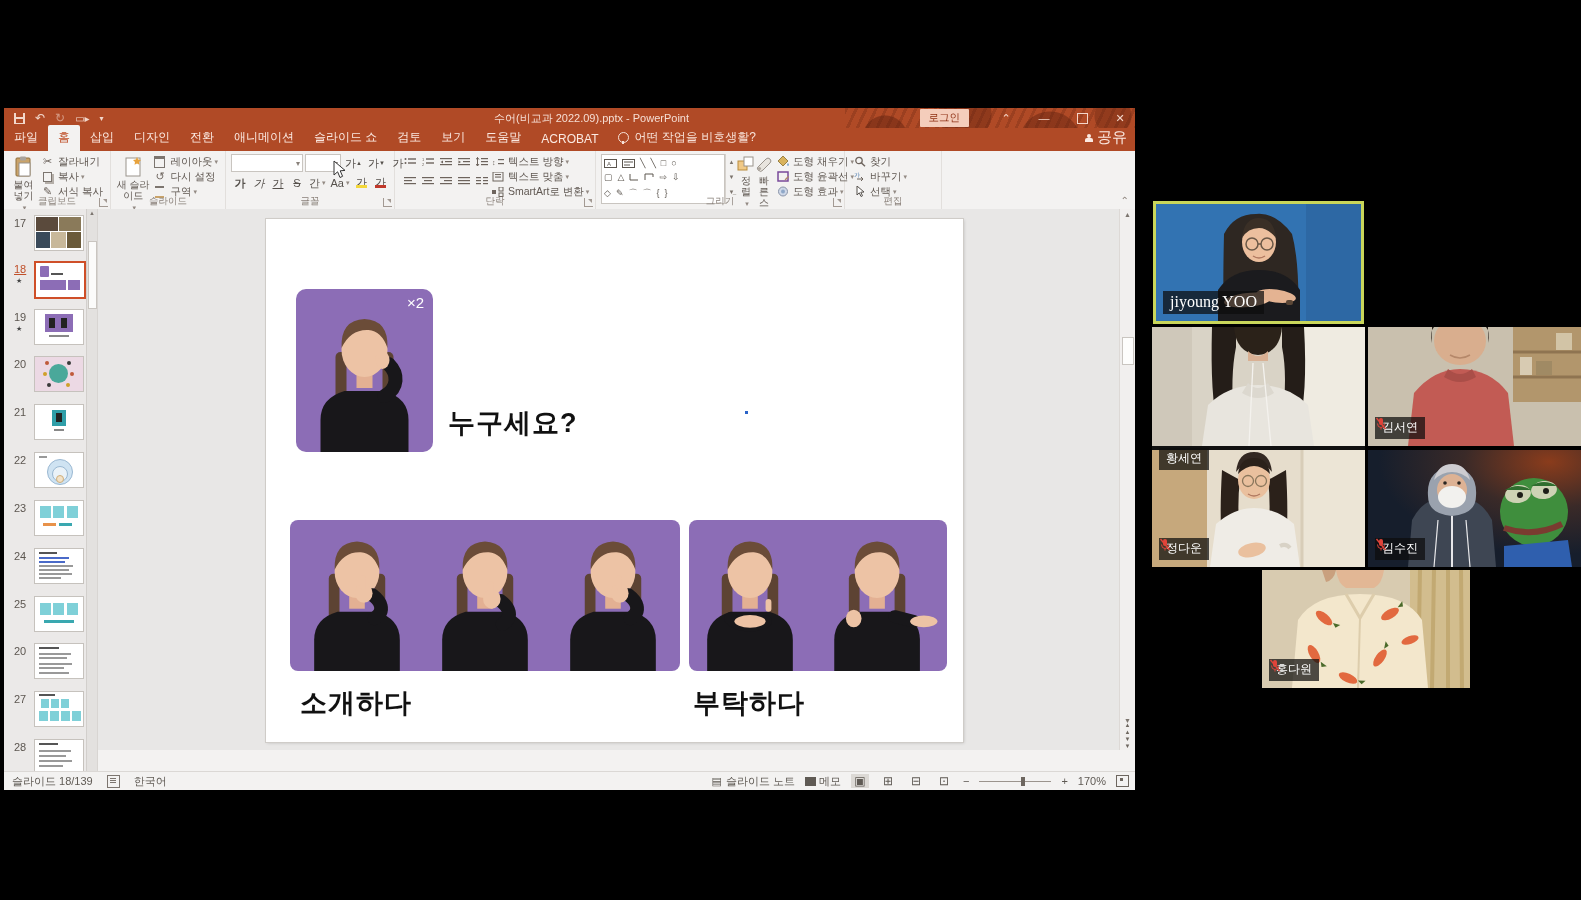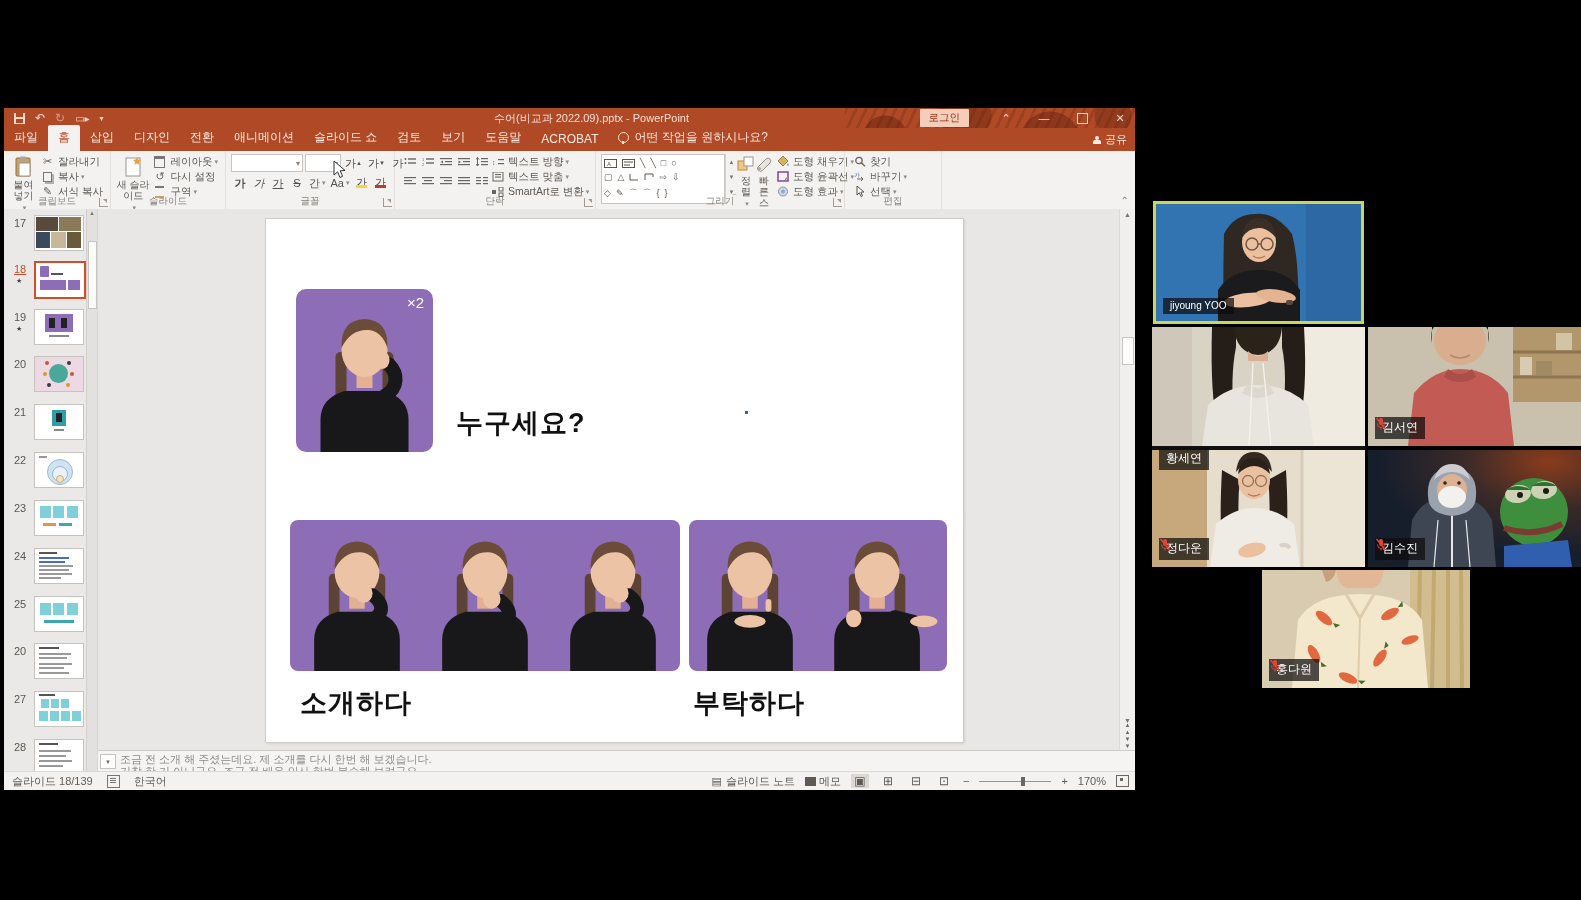--- a/index.html
+++ b/index.html
@@ -28,21 +28,21 @@
   .loginbtn{background:#f4cdbb;color:#8d2f12;font-size:10.5px;padding:2px 9px;border-radius:1px;margin-right:14px;}
   .wbtn{width:30px;height:20px;display:flex;align-items:center;justify-content:center;color:#f4d6c9;font-size:11px;}
   .restore-g{width:9px;height:9px;border:1px solid #f4d6c9;position:relative;}
 
   .tabrow{position:absolute;left:0;top:20px;width:100%;height:23px;background:#b04a26;display:flex;align-items:flex-end;color:#fbe9e1;font-size:12px;}
   .tab{padding:4px 10px 5px;cursor:default;white-space:nowrap;}
   .tab.active{background:#f3f2f1;color:#c0502a;border-radius:2px 2px 0 0;}
   .tellme{display:flex;align-items:center;gap:5px;padding:4px 10px 5px;color:#f8e3d9;}
   .bulb{width:9px;height:9px;border-radius:50%;border:1.5px solid #f8e3d9;position:relative;display:inline-block;}
   .bulb:after{content:"";position:absolute;left:2.2px;top:8px;width:2.5px;height:3px;background:#f8e3d9;}
-  .sharebtn{position:absolute;right:8px;bottom:4px;display:flex;align-items:center;gap:4px;color:#fbe9e1;font-size:11px;}
+  .sharebtn{position:absolute;right:8px;bottom:4px;display:flex;align-items:center;gap:4px;color:#fbe9e1;font-size:15px;}
   .person-ic{width:8px;height:8px;position:relative;display:inline-block;}
   .person-ic:before{content:"";position:absolute;left:2px;top:0;width:4px;height:4px;border-radius:50%;background:#fbe9e1;}
   .person-ic:after{content:"";position:absolute;left:0;top:4.5px;width:8px;height:3.5px;border-radius:2px 2px 0 0;background:#fbe9e1;}
 
   
   .ribbon{position:absolute;left:0;top:43px;width:100%;height:58px;background:#f3f2f1;border-bottom:1px solid #dcd9d6;display:flex;}
   .grp{position:relative;display:flex;align-items:flex-start;padding:3px 5px 13px 5px;border-right:1px solid #e2dfdc;}
   .grp-label{position:absolute;bottom:1px;left:0;width:100%;text-align:center;font-size:9.5px;color:#8a817a;}
   .dlg{position:absolute;right:2px;bottom:2px;width:8px;height:8px;border-left:1px solid #a39a93;border-bottom:1px solid #a39a93;}
   .dlg:after{content:"";position:absolute;right:1px;top:1px;border:2px solid transparent;border-top-color:#a39a93;border-right-color:#a39a93;}
@@ -104,21 +104,21 @@
   .zoomknob{position:absolute;left:42px;top:-4px;width:4px;height:9px;background:#6d665f;}
   .fit-ic{width:11px;height:10px;border:1px solid #6d665f;position:relative;}
   .fit-ic:after{content:"";position:absolute;left:3px;top:2px;width:3px;height:3px;background:#6d665f;}
 
   .cursor{position:absolute;z-index:50;}
 
   
   .tile{position:absolute;background:#111;overflow:hidden;}
   .tile svg{position:absolute;left:0;top:0;}
   .namelabel{position:absolute;left:7px;bottom:7px;background:rgba(12,12,12,.72);color:#fff;font-size:12px;padding:2px 7px 3px;display:flex;align-items:center;gap:5px;white-space:nowrap;z-index:4;}
-  .namelabel.big{font-size:10px;}
+  .namelabel.big{font-size:16px;font-family:Liberation Serif, serif;}
   .centername{position:absolute;left:0;top:42px;width:100%;text-align:center;color:#fff;font-size:17px;z-index:3;}
   .muteic{width:12px;height:13px;position:relative;flex:none;display:inline-block;}
 </style>
 </head>
 <body>
 
 <svg width="0" height="0" style="position:absolute">
   <defs>
     <g id="signer-base">
       <rect x="31" y="50" width="11" height="58" rx="5" fill="#5d4333"></rect>
@@ -183,21 +183,21 @@
       <span class="tab">디자인</span>
       <span class="tab">전환</span>
       <span class="tab">애니메이션</span>
       <span class="tab">슬라이드 쇼</span>
       <span class="tab">검토</span>
       <span class="tab">보기</span>
       <span class="tab">도움말</span>
       <span class="tab">ACROBAT</span>
       <span class="tellme">
           <span class="bulb"></span>
-          <span>어떤 작업을 원하시나요?</span>
+          <span>어떤 작업을 비호생활?</span>
         </span>
       <span class="sharebtn">
           <span class="person-ic"></span>
           <span>공유</span>
         </span>
     </div>
 
     <div class="ribbon">
 
       <div class="grp" style="width:96px">
@@ -715,21 +715,21 @@
 
           <div class="theslide">
 
             <div class="purplebox" style="left:30px;top:70px;width:137px;height:163px">
               <span class="x2">×2</span>
               <svg class="fig" style="left:5px;width:127px;height:150px" viewBox="0 0 120 150">
                   <use href="#signer-base"></use>
                   <use href="#arm-cheek"></use>
                 </svg>
             </div>
-            <span class="bigword" style="left:190px;top:186px">누구세요?</span>
+            <span class="bigword" style="left:182px;top:186px">누구세요?</span>
             <span class="bluedot" style="left:479px;top:192px"></span>
 
             <div class="purplebox" style="left:24px;top:301px;width:390px;height:151px;border-radius:8px">
               <svg class="fig" style="left:8px;width:118px;height:146px" viewBox="0 0 120 150">
                   <use href="#signer-base"></use>
                   <use href="#arm-mouth"></use>
                 </svg>
               <svg class="fig" style="left:136px;width:118px;height:146px" viewBox="0 0 120 150">
                   <use href="#signer-base"></use>
                   <use href="#arm-mouth" transform="translate(0,6)"></use>
@@ -756,27 +756,20 @@
           </div>
 
           <div class="vscroll">
             <span class="ar" style="top:2px">▲</span>
             <div class="vthumb"></div>
             <span class="ar" style="bottom:26px">▼</span>
             <div class="pgbtns"><span>▲<br>▲</span><br><span>▼<br>▼</span></div>
           </div>
         </div>
 
-        <div class="notespane">
-          <div class="note-collapse">▼</div>
-          <div class="notetxt">
-            <div>조금 전 소개 해 주셨는데요. 제 소개를 다시 한번 해 보겠습니다.</div>
-            <div>거창 한 거 아니구요.  조금 전 배운 인사 한번 복습해 보려구요</div>
-          </div>
-        </div>
       </div>
     </div>
 
     <div class="statusbar">
       <div class="sb-left">
         <span>슬라이드 18/139</span>
         <span class="proof"></span>
         <span>한국어</span>
       </div>
       <div class="sb-right">

